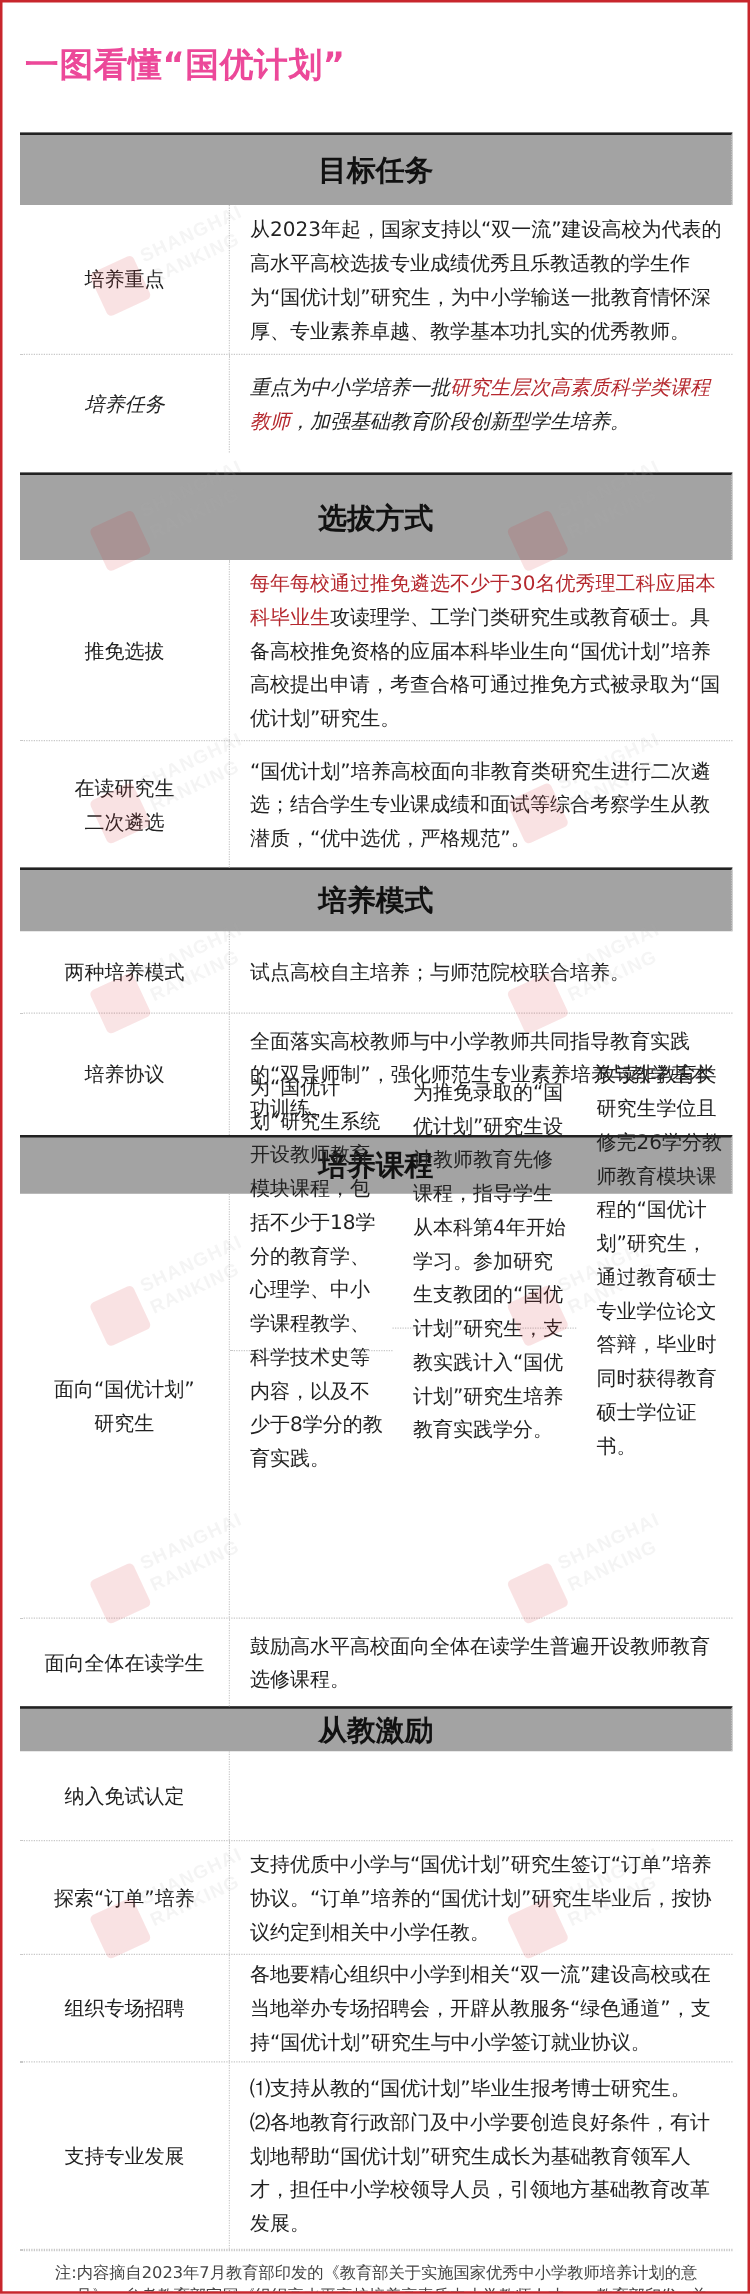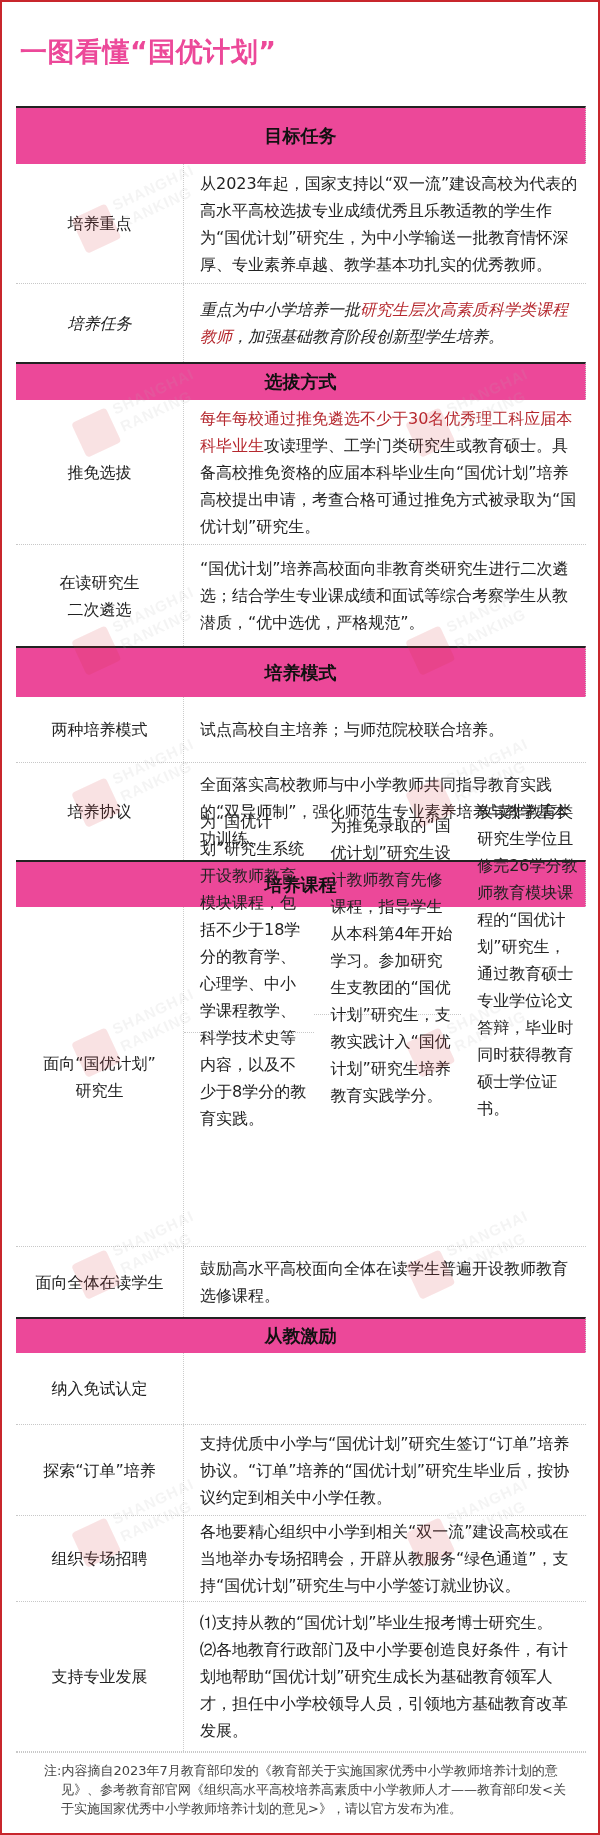--- a/index.html
+++ b/index.html
@@ -24,24 +24,24 @@
       letter-spacing: 0.5px;
     }
     .doc-table {
       position: absolute;
       left: 14px;
       top: 104px;
       width: 570px;
     }
     .section-header {
       border-top: 2px solid #222;
-      background: #ec4899;
+      background: #a3a3a3;
       text-align: center;
       font-weight: bold;
-      font-size: 18px;
+      font-size: 23px;
       color: #111;
       box-sizing: border-box;
       display: flex;
       align-items: center;
       justify-content: center;
       border-right: 1px dotted #ccc;
     }
     .row {
       display: flex;
       box-sizing: border-box;
@@ -125,21 +125,21 @@
     <div class="cell-label">培养重点</div>
     <div class="cell-content">从2023年起，国家支持以“双一流”建设高校为代表的高水平高校选拔专业成绩优秀且乐教适教的学生作为“国优计划”研究生，为中小学输送一批教育情怀深厚、专业素养卓越、教学基本功扎实的优秀教师。</div>
   </div>
   <div class="row last" style="height:78px;font-style:italic;">
     <div class="cell-label">培养任务</div>
     <div class="cell-content">
       <div><span>重点为中小学培养一批</span><span class="hl">研究生层次高素质科学类课程教师</span><span>，加强基础教育阶段创新型学生培养。</span></div>
     </div>
   </div>
 
-  <div class="section-header" style="height:38px;">选拔方式</div>
+  <div class="section-header" style="height:70px;margin-top:16px;">选拔方式</div>
   <div class="row" style="height:145px;">
     <div class="cell-label">推免选拔</div>
     <div class="cell-content">
       <div><span class="hl">每年每校通过推免遴选不少于30名优秀理工科应届本科毕业生</span><span>攻读理学、工学门类研究生或教育硕士。具备高校推免资格的应届本科毕业生向“国优计划”培养高校提出申请，考查合格可通过推免方式被录取为“国优计划”研究生。</span></div>
     </div>
   </div>
   <div class="row last" style="height:101px;">
     <div class="cell-label">
       <div>
         <div>在读研究生</div>

